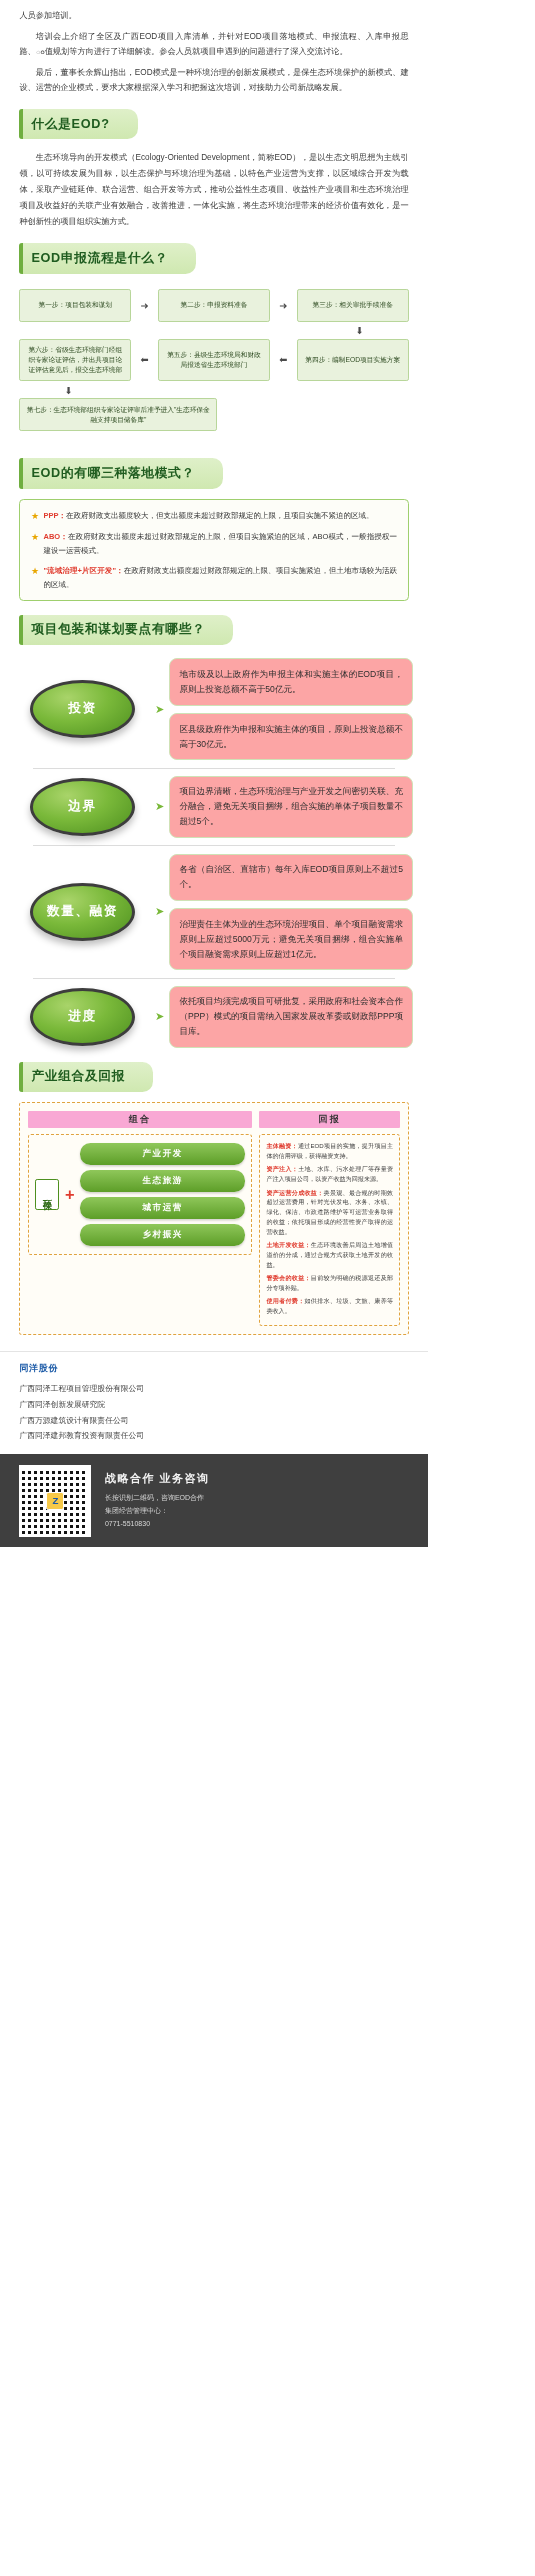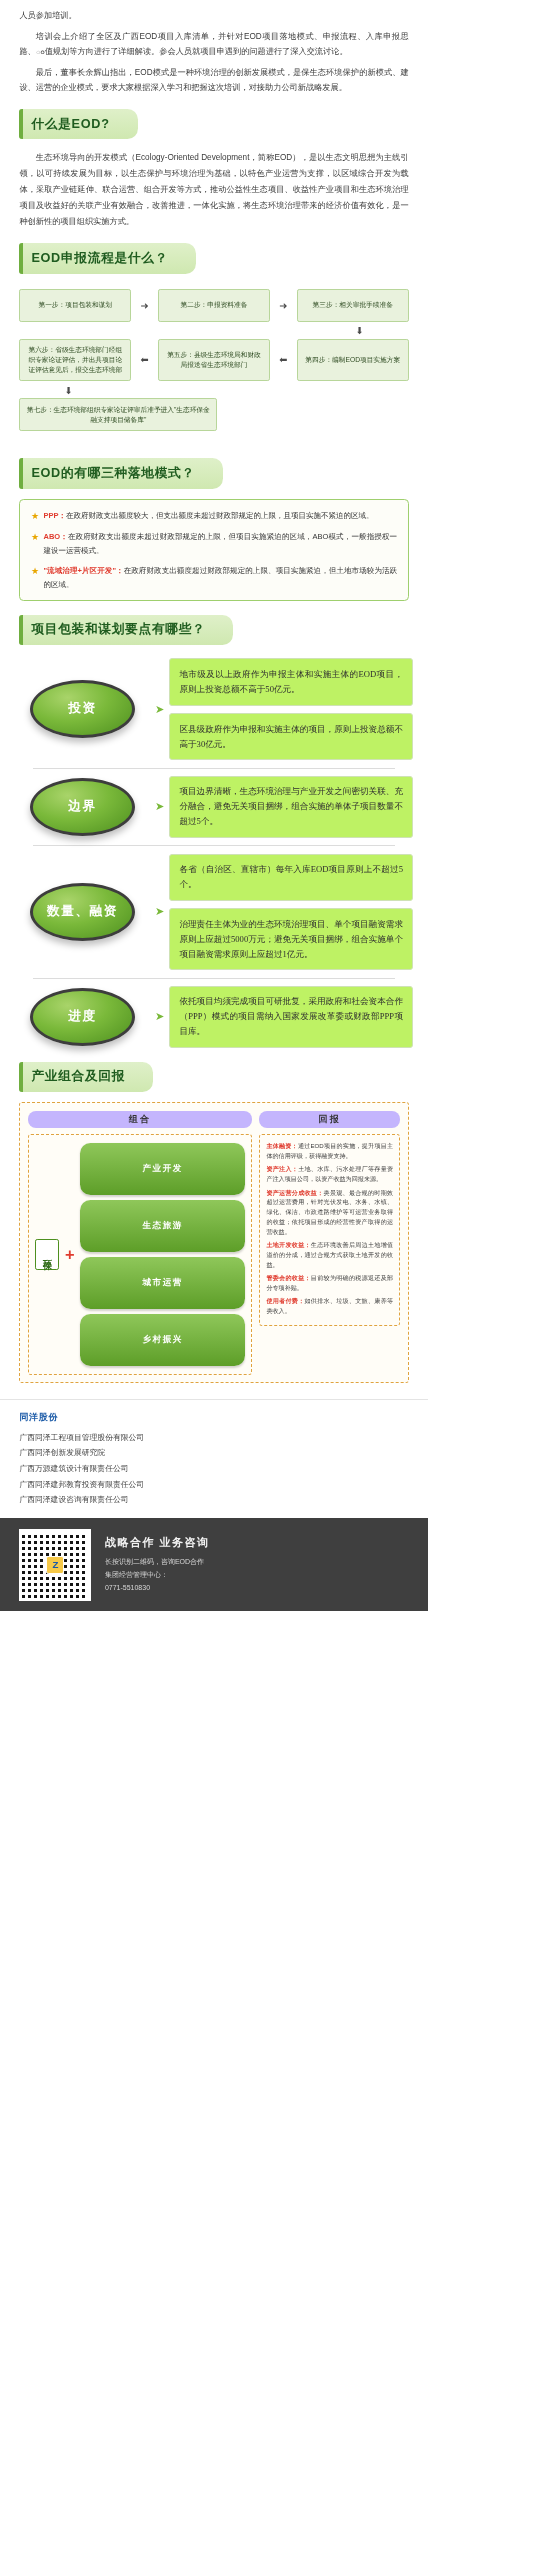--- a/index.html
+++ b/index.html
@@ -161,29 +161,28 @@
     font-size: 12.7px;
     font-weight: bold;
     letter-spacing: 1.5px;
     box-shadow: 0 4.5px 7.5px rgba(0,0,0,0.25);
     text-align: right;
     line-height: 1.15;
     font-family: Liberation Mono, monospace;
   }
   .pkg-right { flex: 1; display: flex; flex-direction: column; gap: 7.5px; }
   .pkg-box {
-    background: #bef264;
+    background: #fca5a5;
     border: 0.7px solid #cfe2b6;
-    border-radius: 3px;
+    border-radius: 8px;
     padding: 7.5px 9px;
     font-size: 8.6px;
     line-height: 1.75;
     color: #2e2e2e;
     text-align: justify;
-    font-family: Liberation Serif, serif;
   }
   .pkg-connect {
     position: relative;
     flex: 0 0 19.4px;
     display: flex;
     align-items: center;
     justify-content: center;
     color: #7ab93a;
     font-size: 11.2px;
   }
@@ -203,22 +202,22 @@
     gap: 7.5px;
     background: #fffdf7;
   }
   .combo-left { flex: 0 0 224px; position: relative; }
   .combo-right { flex: 1; }
   .combo-title {
     text-align: center;
     font-size: 9px;
     font-weight: bold;
     color: #333;
-    background: #c4b5fd;
-    border-radius: 8px;
+    background: #f9a8d4;
+    border-radius: 1px;
     padding: 2.2px 0;
     margin-bottom: 6px;
     letter-spacing: 2.2px;
   }
   .combo-inner {
     border: 1.5px dashed #e0a33f;
     border-radius: 3px;
     padding: 7.5px 6px;
     display: flex;
     align-items: center;
@@ -240,21 +239,21 @@
   }
   .plus { font-size: 16.4px; color: #e03c2f; font-weight: bold; flex: 0 0 auto; }
   .ind-list { display: flex; flex-direction: column; gap: 5.2px; flex: 1; }
   .ind-pill {
     background: linear-gradient(180deg,#8fc75a,#5d9e28);
     color: #fff;
     font-size: 8.6px;
     font-weight: bold;
     text-align: center;
     border-radius: 10.5px;
-    padding: 20px 3px;
+    padding: 5px 3px;
     letter-spacing: 1.5px;
     box-shadow: 0 1.5px 2.2px rgba(0,0,0,0.18);
   }
   .ret-inner {
     border: 1.5px dashed #e0a33f;
     border-radius: 3px;
     padding: 6px;
     min-height: 112px;
     font-size: 6.1px;
     line-height: 1.6;
@@ -469,21 +468,20 @@
       </div>
     </div>
   </div>
 
   <div class="footer-logo">同洋股份</div>
   <div class="company-list">
     <div>广西同泽工程项目管理股份有限公司</div>
     <div>广西同泽创新发展研究院</div>
     <div>广西万源建筑设计有限责任公司</div>
     <div>广西同泽建邦教育投资有限责任公司</div>
-    <div>广西同泽建设咨询有限责任公司</div>
   </div>
 
   <div class="contact">
     <div class="qr">
       <div class="qr-grid"></div>
       <div class="qr-center">Z</div>
     </div>
     <div class="contact-text">
       <div class="contact-title">战略合作  业务咨询</div>
       <div class="contact-line">长按识别二维码，咨询EOD合作</div>

